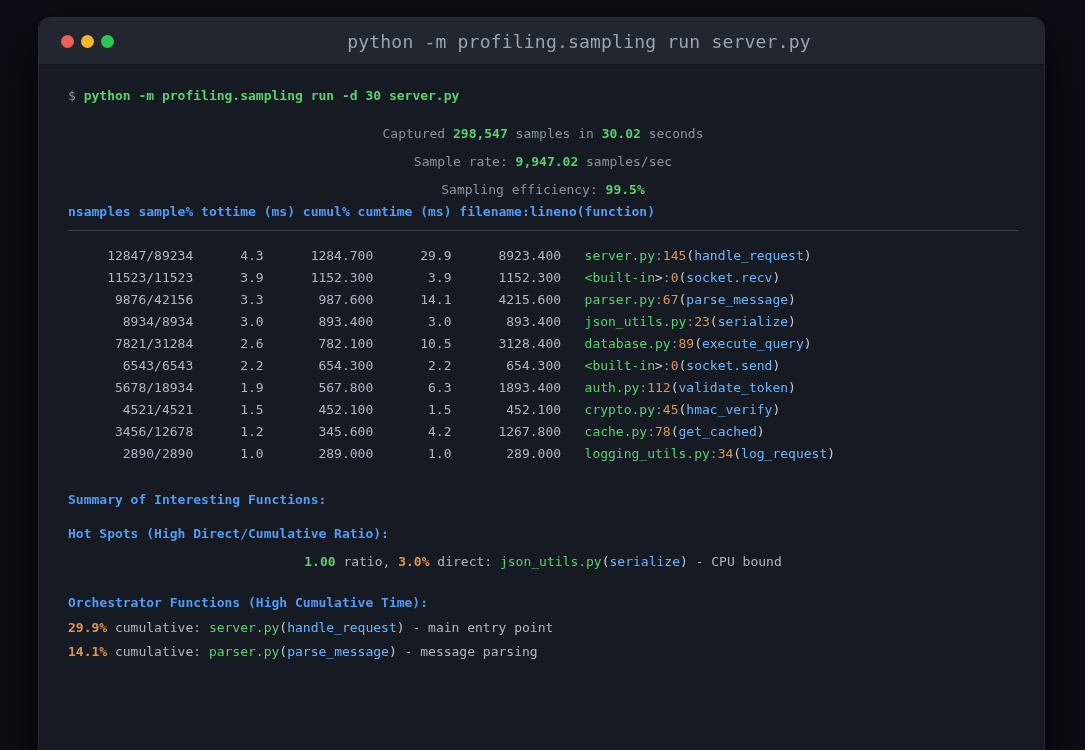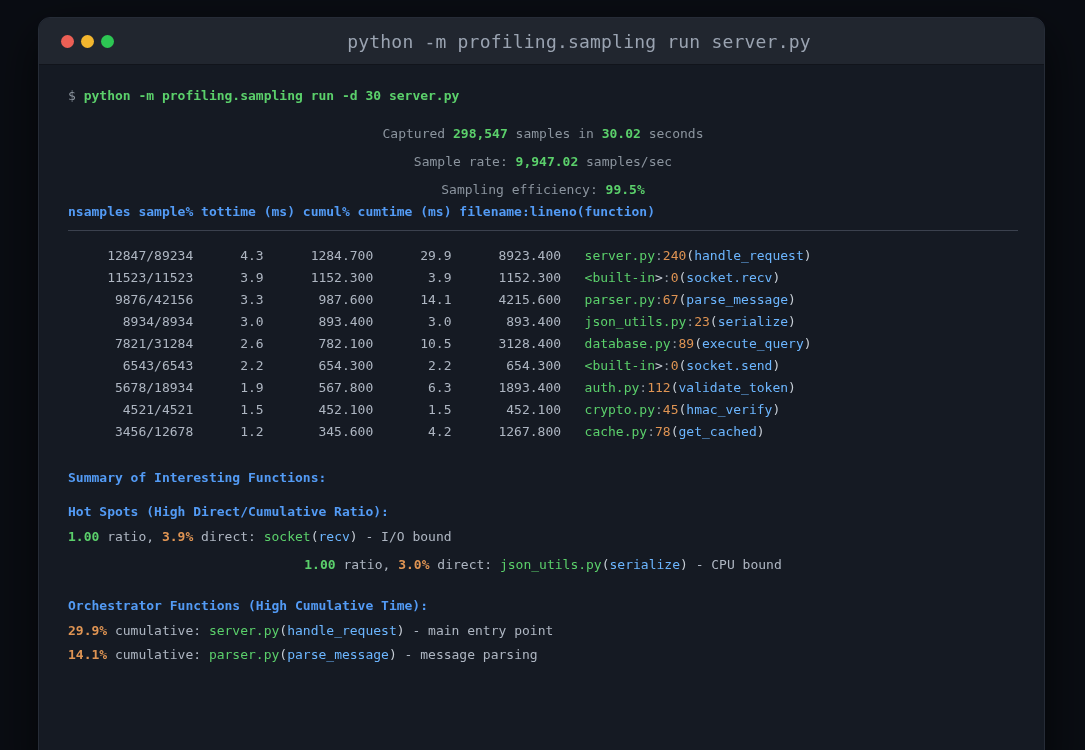--- a/index.html
+++ b/index.html
@@ -58,36 +58,36 @@
 
     <div class="line mt-6"><span class="c-dim">Sample rate: </span><span class="c-green bold">9,947.02</span><span class="c-dim"> samples/sec</span></div>
 
     <div class="line mt-6"><span class="c-dim">Sampling efficiency: </span><span class="c-green bold">99.5%</span></div>
 
     <div class="line c-blueh">nsamples sample% tottime (ms) cumul% cumtime (ms) filename:lineno(function)</div>
 
     <div class="divider"></div>
 
     <div id="profile-rows">
-        <div class="line"><span class="c-text">     12847/89234      4.3      1284.700      29.9      8923.400   </span><span class="c-green">server.py</span><span class="c-dim">:</span><span class="c-orange">240</span><span class="c-punct">(</span><span class="c-bluefn">handle_request</span><span class="c-punct">)</span></div>
+        <div class="line"><span class="c-text">     12847/89234      4.3      1284.700      29.9      8923.400   </span><span class="c-green">server.py</span><span class="c-dim">:</span><span class="c-orange">145</span><span class="c-punct">(</span><span class="c-bluefn">handle_request</span><span class="c-punct">)</span></div>
         <div class="line"><span class="c-text">     11523/11523      3.9      1152.300       3.9      1152.300   </span><span class="c-green">&lt;built-in</span><span class="c-punct">&gt;</span><span class="c-dim">:</span><span class="c-orange">0</span><span class="c-punct">(</span><span class="c-bluefn">socket.recv</span><span class="c-punct">)</span></div>
         <div class="line"><span class="c-text">      9876/42156      3.3       987.600      14.1      4215.600   </span><span class="c-green">parser.py</span><span class="c-dim">:</span><span class="c-orange">67</span><span class="c-punct">(</span><span class="c-bluefn">parse_message</span><span class="c-punct">)</span></div>
         <div class="line"><span class="c-text">       8934/8934      3.0       893.400       3.0       893.400   </span><span class="c-green">json_utils.py</span><span class="c-dim">:</span><span class="c-orange">23</span><span class="c-punct">(</span><span class="c-bluefn">serialize</span><span class="c-punct">)</span></div>
         <div class="line"><span class="c-text">      7821/31284      2.6       782.100      10.5      3128.400   </span><span class="c-green">database.py</span><span class="c-dim">:</span><span class="c-orange">89</span><span class="c-punct">(</span><span class="c-bluefn">execute_query</span><span class="c-punct">)</span></div>
         <div class="line"><span class="c-text">       6543/6543      2.2       654.300       2.2       654.300   </span><span class="c-green">&lt;built-in</span><span class="c-punct">&gt;</span><span class="c-dim">:</span><span class="c-orange">0</span><span class="c-punct">(</span><span class="c-bluefn">socket.send</span><span class="c-punct">)</span></div>
         <div class="line"><span class="c-text">      5678/18934      1.9       567.800       6.3      1893.400   </span><span class="c-green">auth.py</span><span class="c-dim">:</span><span class="c-orange">112</span><span class="c-punct">(</span><span class="c-bluefn">validate_token</span><span class="c-punct">)</span></div>
         <div class="line"><span class="c-text">       4521/4521      1.5       452.100       1.5       452.100   </span><span class="c-green">crypto.py</span><span class="c-dim">:</span><span class="c-orange">45</span><span class="c-punct">(</span><span class="c-bluefn">hmac_verify</span><span class="c-punct">)</span></div>
         <div class="line"><span class="c-text">      3456/12678      1.2       345.600       4.2      1267.800   </span><span class="c-green">cache.py</span><span class="c-dim">:</span><span class="c-orange">78</span><span class="c-punct">(</span><span class="c-bluefn">get_cached</span><span class="c-punct">)</span></div>
+        <div class="line"><span class="c-text">       2890/2890      1.0       289.000       1.0       289.000   </span><span class="c-green">logging_utils.py</span><span class="c-dim">:</span><span class="c-orange">34</span><span class="c-punct">(</span><span class="c-bluefn">log_request</span><span class="c-punct">)</span></div>
       </div>
 
     <div class="line mt-24 c-blueh">Summary of Interesting Functions:</div>
 
     <div class="line mt-12 c-blueh">Hot Spots (High Direct/Cumulative Ratio):</div>
     <div id="hot-spot-items">
-        <div class="line mt-3"><span class="c-green bold">1.00</span><span class="c-text"> ratio, </span><span class="c-orange bold">3.9%</span><span class="c-text"> direct: </span><span class="c-green">socket</span><span class="c-punct">(</span><span class="c-bluefn">recv</span><span class="c-punct">)</span><span class="c-text"> - I/O bound</span></div>
         <div class="line mt-6"><span class="c-green bold">1.00</span><span class="c-text"> ratio, </span><span class="c-orange bold">3.0%</span><span class="c-text"> direct: </span><span class="c-green">json_utils.py</span><span class="c-punct">(</span><span class="c-bluefn">serialize</span><span class="c-punct">)</span><span class="c-text"> - CPU bound</span></div>
       </div>
 
     <div class="line mt-19 c-blueh">Orchestrator Functions (High Cumulative Time):</div>
     <div id="orchestrator-items">
         <div class="line mt-3"><span class="c-orange bold">29.9%</span><span class="c-text"> cumulative: </span><span class="c-green">server.py</span><span class="c-punct">(</span><span class="c-bluefn">handle_request</span><span class="c-punct">)</span><span class="c-text"> - main entry point</span></div>
         <div class="line mt-2"><span class="c-orange bold">14.1%</span><span class="c-text"> cumulative: </span><span class="c-green">parser.py</span><span class="c-punct">(</span><span class="c-bluefn">parse_message</span><span class="c-punct">)</span><span class="c-text"> - message parsing</span></div>
       </div>
 
   </div>

